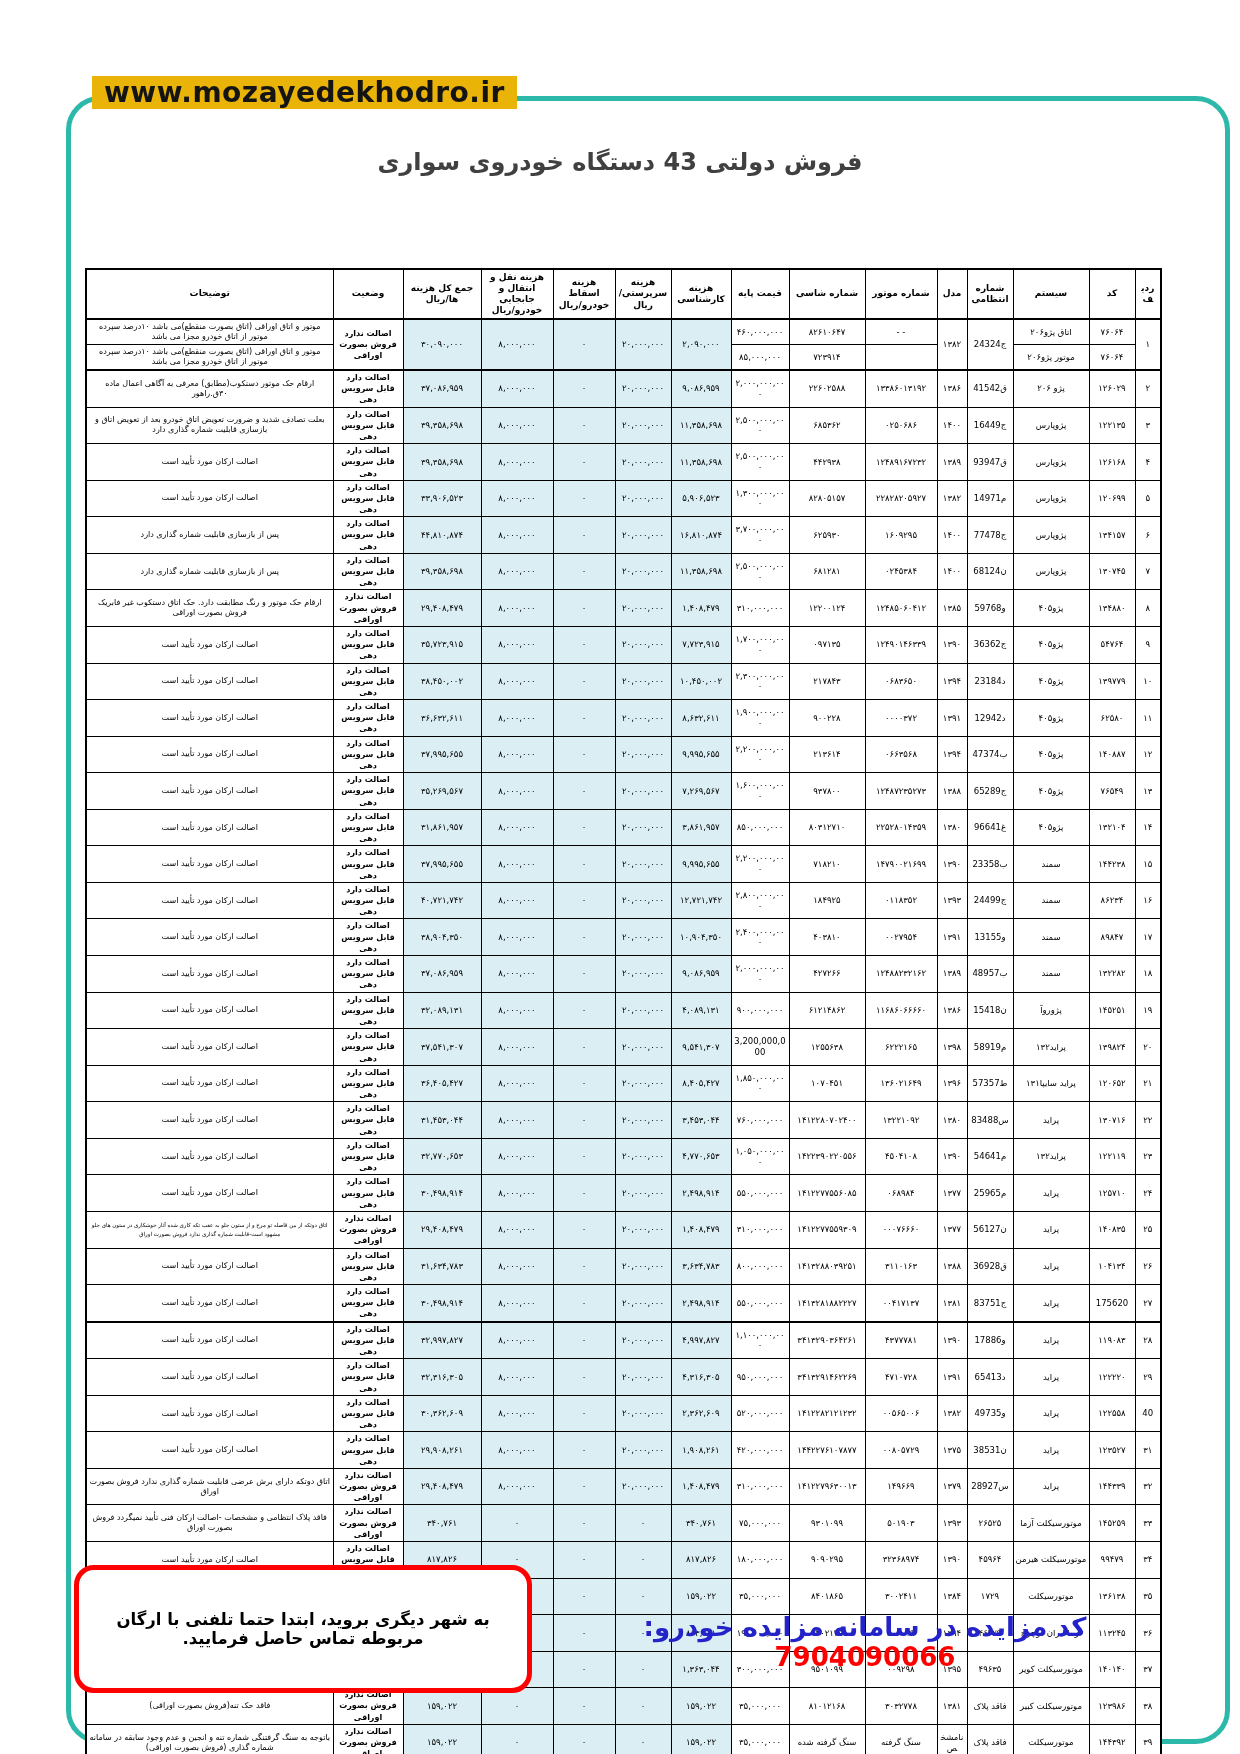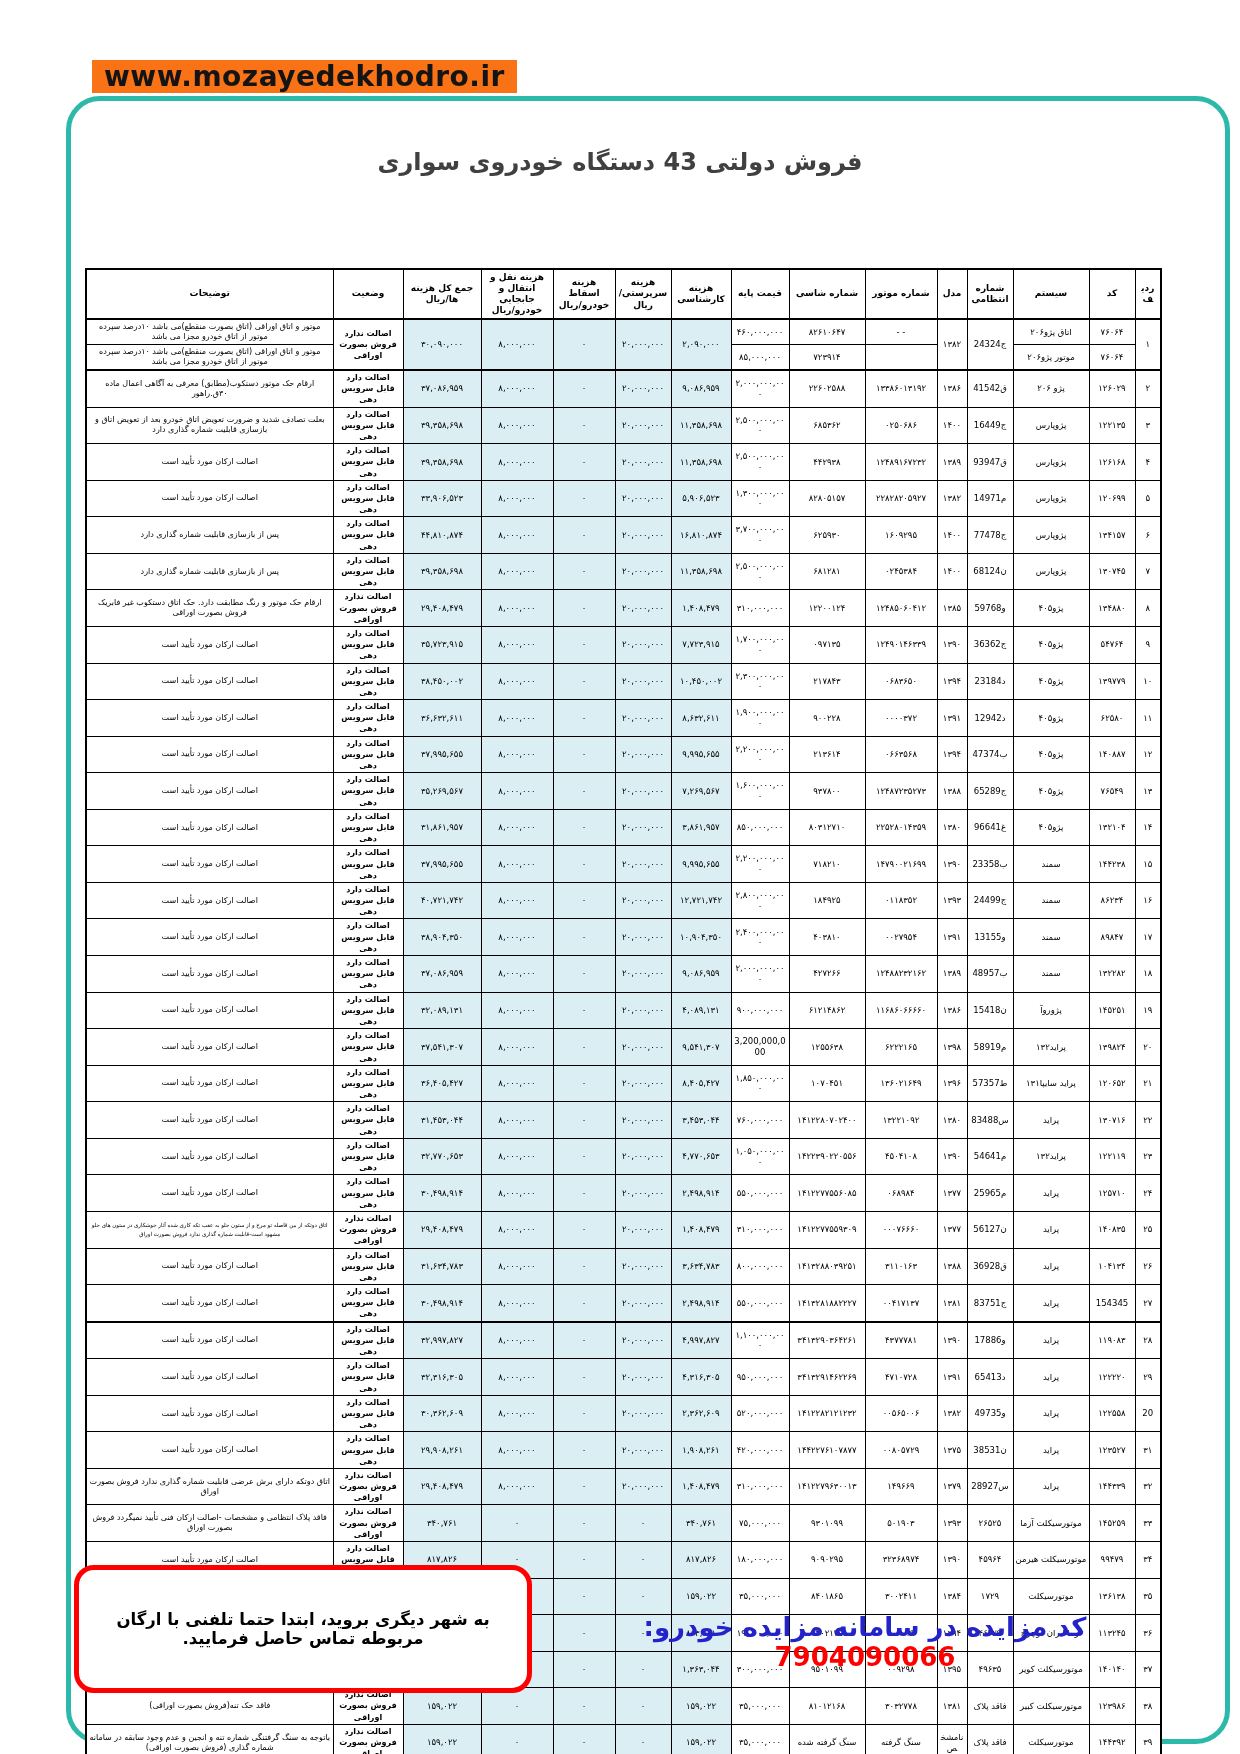--- a/index.html
+++ b/index.html
@@ -1,20 +1,20 @@
 <!DOCTYPE html>
 <html lang="fa"><head>
 <meta charset="utf-8">
 <style>
   html,body{margin:0;padding:0;}
   body{width:1240px;height:1754px;position:relative;background:#fff;
        font-family:"DejaVu Sans","Liberation Sans",sans-serif;overflow:hidden;}
   .frame{position:absolute;left:66px;top:96px;width:1154px;height:1638px;
          border:5px solid #2cb9aa;border-radius:34px;}
-  .url{position:absolute;left:92px;top:60px;background:#f97316;padding:0 12px;
+  .url{position:absolute;left:92px;top:76px;background:#eab308;padding:0 12px;
        font-size:28px;font-weight:bold;color:#141414;direction:ltr;z-index:2;letter-spacing:.5px;}
   .title{position:absolute;top:148px;left:0;right:0;text-align:center;color:#404040;
          font-size:24px;font-weight:bold;direction:rtl;z-index:2;}
   table.tbl{position:absolute;top:268px;left:85px;width:1075px;direction:rtl;
        border-collapse:collapse;table-layout:fixed;border:2px solid #000;z-index:2;background:#fff;}
   .tbl th,.tbl td{border:1px solid #000;padding:1px 2px;text-align:center;vertical-align:middle;
        overflow:hidden;word-wrap:break-word;}
   .tbl thead th{font-size:9px;font-weight:bold;height:46px;border-bottom:2px solid #000;line-height:1.25;}
   .tbl td{font-size:8.5px;height:22px;line-height:1.25;color:#000;}
   td.shade{background:#daeef3;}
@@ -602,21 +602,21 @@
         <td class="shade">۸,۰۰۰,۰۰۰</td>
         <td class="shade">۳۱,۶۳۴,۷۸۳</td>
         <td class="status blue">
           <div>اصالت دارد</div>
           <div>قابل سرویس دهی</div>
         </td>
         <td class="note">اصالت ارکان مورد تأیید است</td>
       </tr>
       <tr>
         <td>۲۷</td>
-        <td>154345</td>
+        <td>175620</td>
         <td>پراید</td>
         <td dir="ltr">83ج751</td>
         <td>۱۳۸۱</td>
         <td>۰۰۴۱۷۱۳۷</td>
         <td>۱۴۱۳۲۸۱۸۸۲۲۲۷</td>
         <td>۵۵۰,۰۰۰,۰۰۰</td>
         <td class="shade">۲,۴۹۸,۹۱۴</td>
         <td class="shade">۲۰,۰۰۰,۰۰۰</td>
         <td class="shade">۰</td>
         <td class="shade">۸,۰۰۰,۰۰۰</td>
@@ -661,21 +661,21 @@
         <td class="shade">۰</td>
         <td class="shade">۸,۰۰۰,۰۰۰</td>
         <td class="shade">۳۲,۳۱۶,۳۰۵</td>
         <td class="status blue">
           <div>اصالت دارد</div>
           <div>قابل سرویس دهی</div>
         </td>
         <td class="note">اصالت ارکان مورد تأیید است</td>
       </tr>
       <tr>
-        <td>20</td>
+        <td>40</td>
         <td>۱۲۲۵۵۸</td>
         <td>پراید</td>
         <td dir="ltr">49و735</td>
         <td>۱۳۸۲</td>
         <td>۰۰۵۶۵۰۰۶</td>
         <td>۱۴۱۲۲۸۲۱۲۱۲۳۲</td>
         <td>۵۲۰,۰۰۰,۰۰۰</td>
         <td class="shade">۲,۳۶۲,۶۰۹</td>
         <td class="shade">۲۰,۰۰۰,۰۰۰</td>
         <td class="shade">۰</td>

